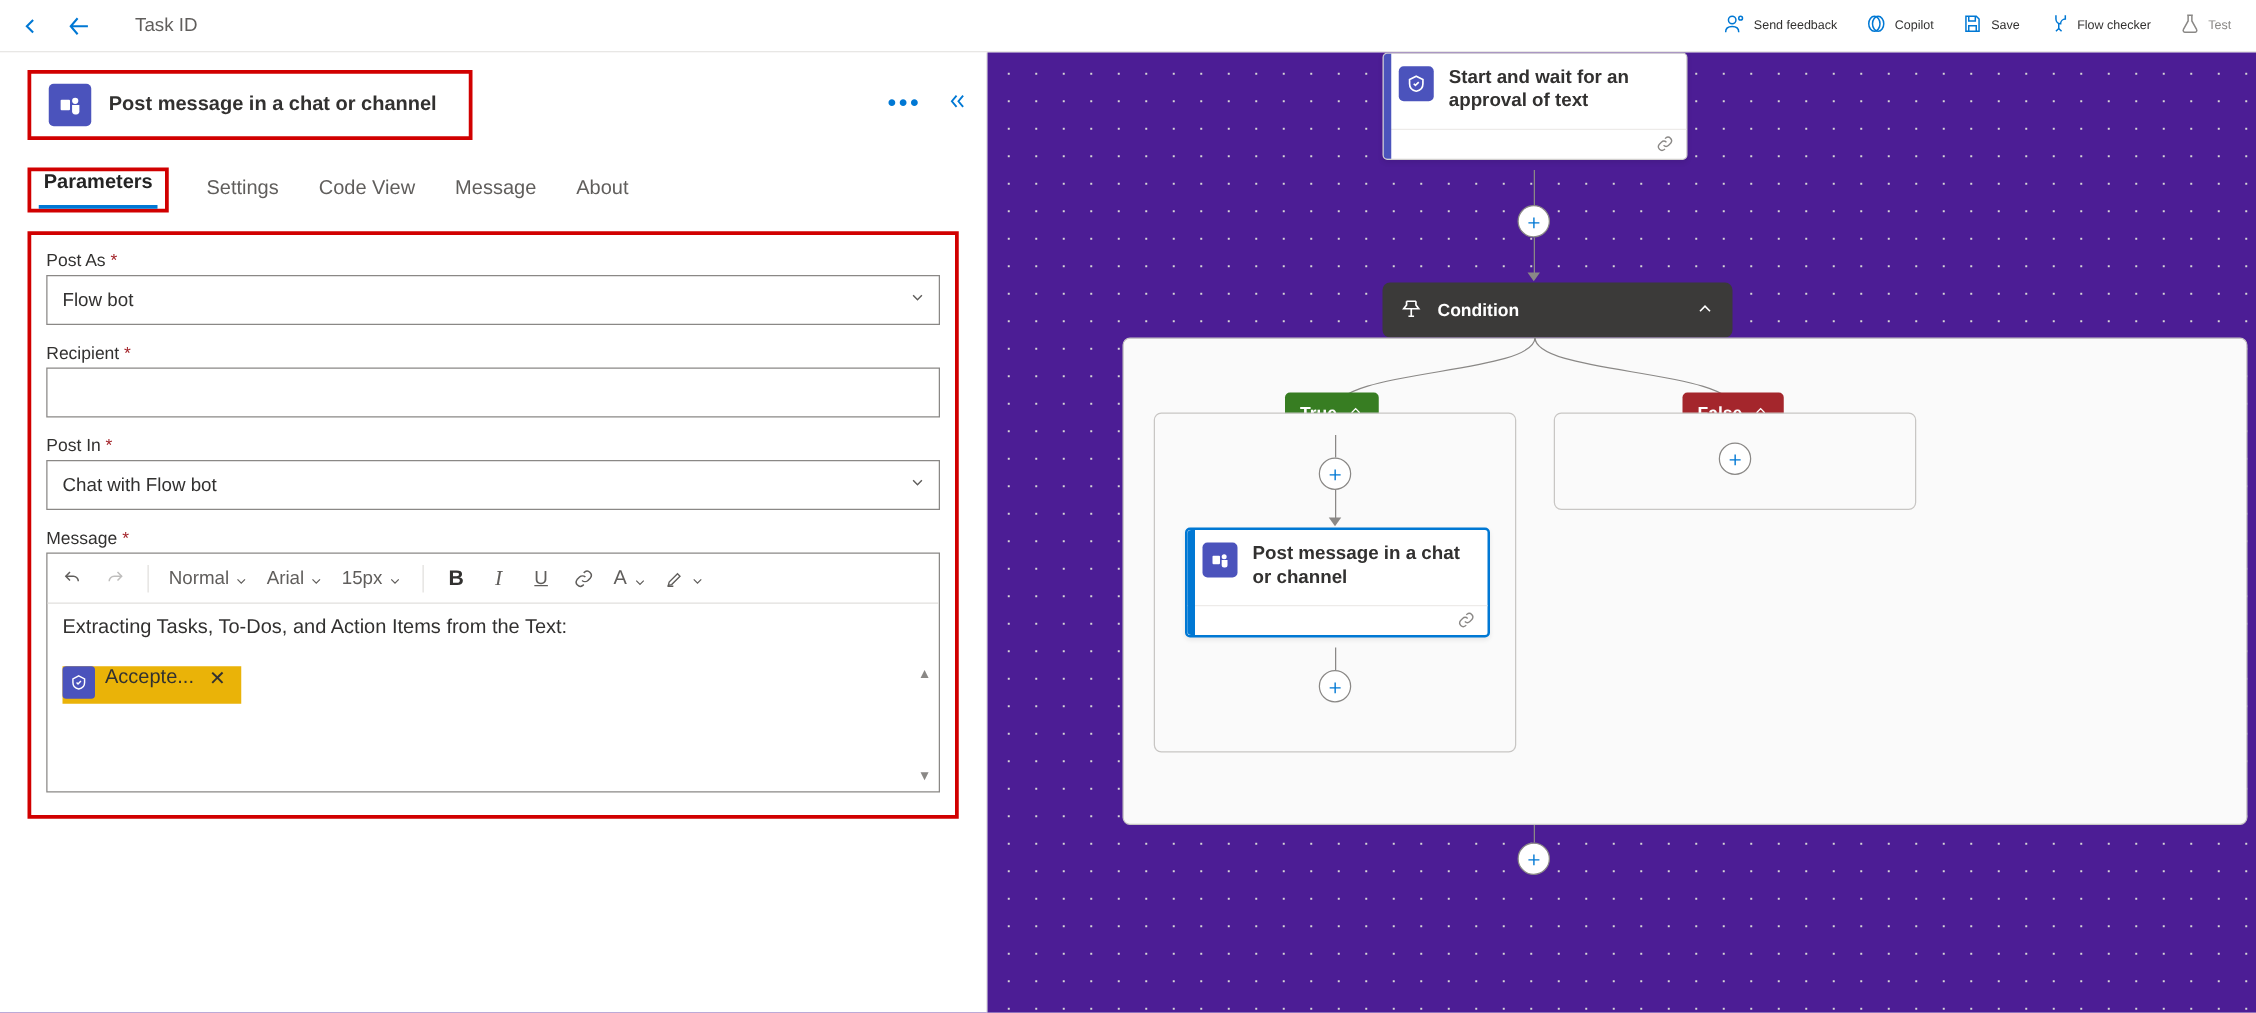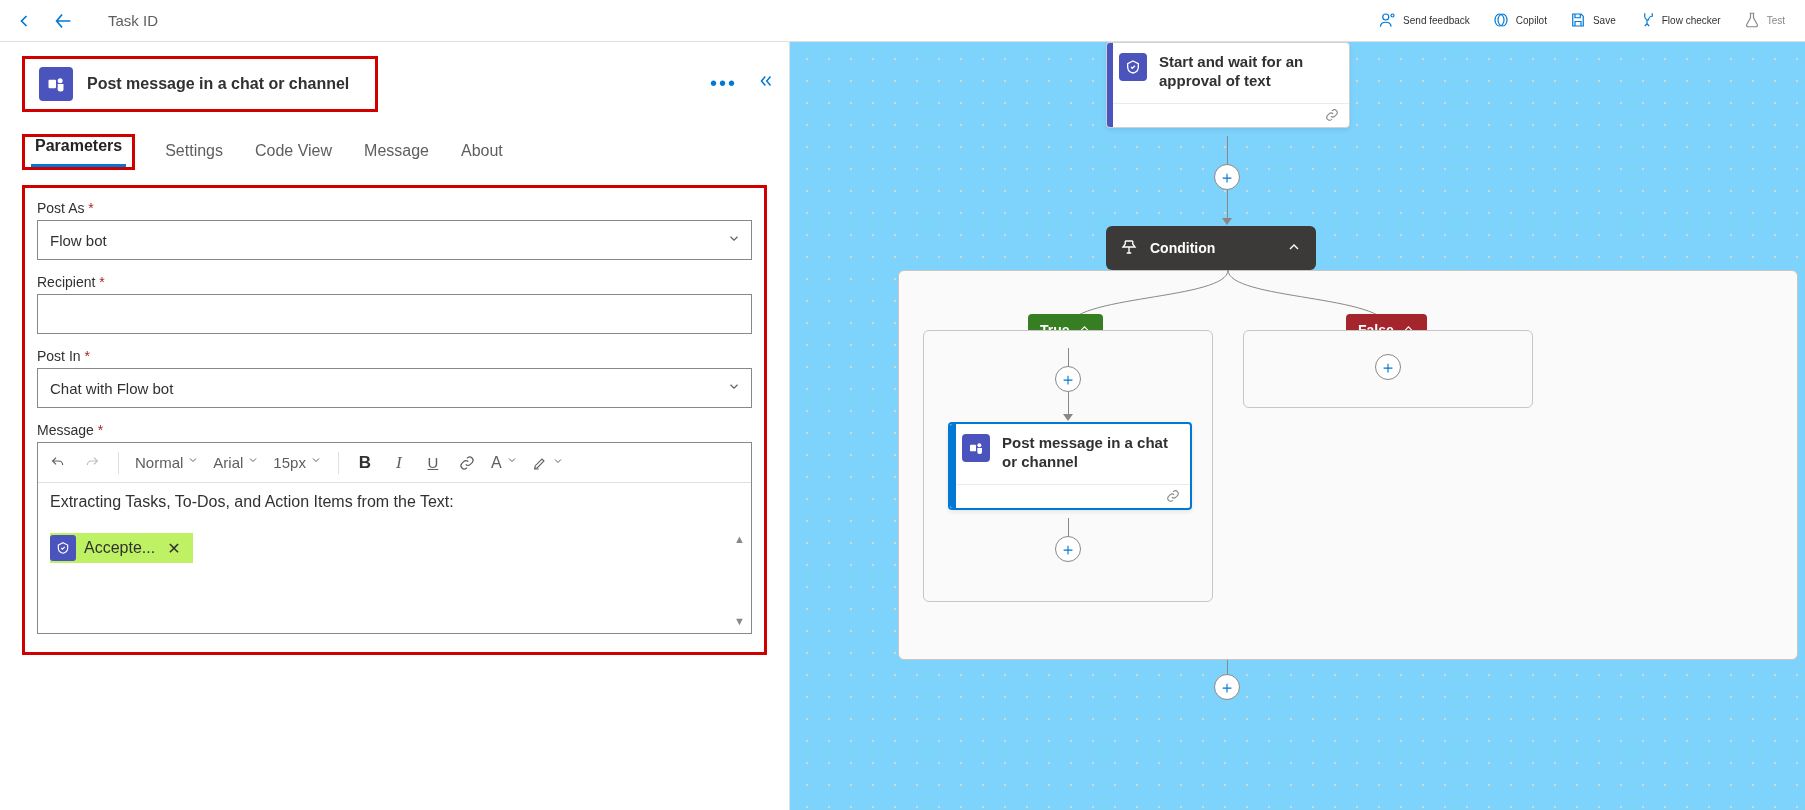--- a/index.html
+++ b/index.html
@@ -35,21 +35,21 @@
   .left-pane {
     width: 790px;
     border-right: 1px solid #e1dfdd;
     padding: 14px 22px 0 22px;
     position: relative;
     background:#fff;
   }
   .right-pane {
     flex: 1;
     position: relative;
-    background: #7dd3fc;
+    background: #4c1d95;
     overflow: hidden;
   }
 
   
   .action-header {
     display:flex; align-items:center; justify-content:space-between;
     height:56px;
     padding:0 14px;
     border:3px solid #d10000;
     width:356px;
@@ -106,28 +106,28 @@
   .rte {
     border:1px solid #8a8886;
   }
   .rte-toolbar {
     display:flex; align-items:center; gap:14px;
     height:40px; padding:0 10px;
     border-bottom:1px solid #e1dfdd;
     font-size:15px; color:#605e5c;
   }
   .rte-toolbar .sep { width:1px; height:22px; background:#e1dfdd; margin:0 2px;}
-  .rte-toolbar .dd { display:flex; align-items:flex-start; gap:4px; cursor:pointer;}
+  .rte-toolbar .dd { display:flex; align-items:flex-end; gap:4px; cursor:pointer;}
   .rte-toolbar .btn { cursor:pointer; display:flex; align-items:center; justify-content:center; width:20px;}
   .rte-body {
     padding:10px 12px 28px 12px; font-size:16px; min-height:150px; position:relative;
   }
   .token {
-    display:inline-flex; align-items:center; gap:8px;
-    background:#bef264; height:30px; padding:0 8px 0 0;
+    display:inline-flex; gap:8px;
+    background:#eab308; height:30px; padding:0 8px 0 0;
     margin-top:22px;
   }
   .token-ic { width:26px; height:26px; background:#4b53bc; border-radius:3px; display:flex;align-items:center;justify-content:center;color:#fff;}
   .token-x { cursor:pointer; padding:0 4px;}
   .scroll-ind-up { position:absolute; right:6px; top:50px; color:#8a8886; font-size:11px;}
   .scroll-ind-dn { position:absolute; right:6px; bottom:6px; color:#8a8886; font-size:11px;}
 
   
   .dotgrid {
     position:absolute; inset:0;
@@ -147,21 +147,21 @@
   .card-ic.approval { background:#4b53bc;}
   .card-ic.teams { background:#4b53bc;}
   .card-title { font-weight:600; font-size:15px; line-height:1.25; }
   .card-foot { border-top:1px solid #edebe9; height:24px; display:flex; align-items:center; justify-content:flex-end; padding:0 10px; color:#8a8886;}
   .card.selected { border:2px solid #0078d4; }
   .card.selected .leftbar { position:absolute; left:0; top:0; bottom:0; width:6px; background:#0078d4; border-radius:3px 0 0 3px;}
   .card .leftbar-a { position:absolute; left:0; top:0; bottom:0; width:6px; background:#4b53bc; border-radius:3px 0 0 3px;}
 
   .cond-bar {
     position:absolute; background:#3b3a39; color:#fff;
-    width:210px; height:44px; border-radius:6px;
+    width:280px; height:44px; border-radius:6px;
     display:flex; align-items:center; padding:0 14px; gap:12px;
     font-weight:600;
   }
   .cond-bar .chev { margin-left:auto; }
 
   .branch-box {
     position:absolute; border:1px solid #c8c6c4; border-radius:6px;
     background:#fafafa;
   }
   .branch-label {

